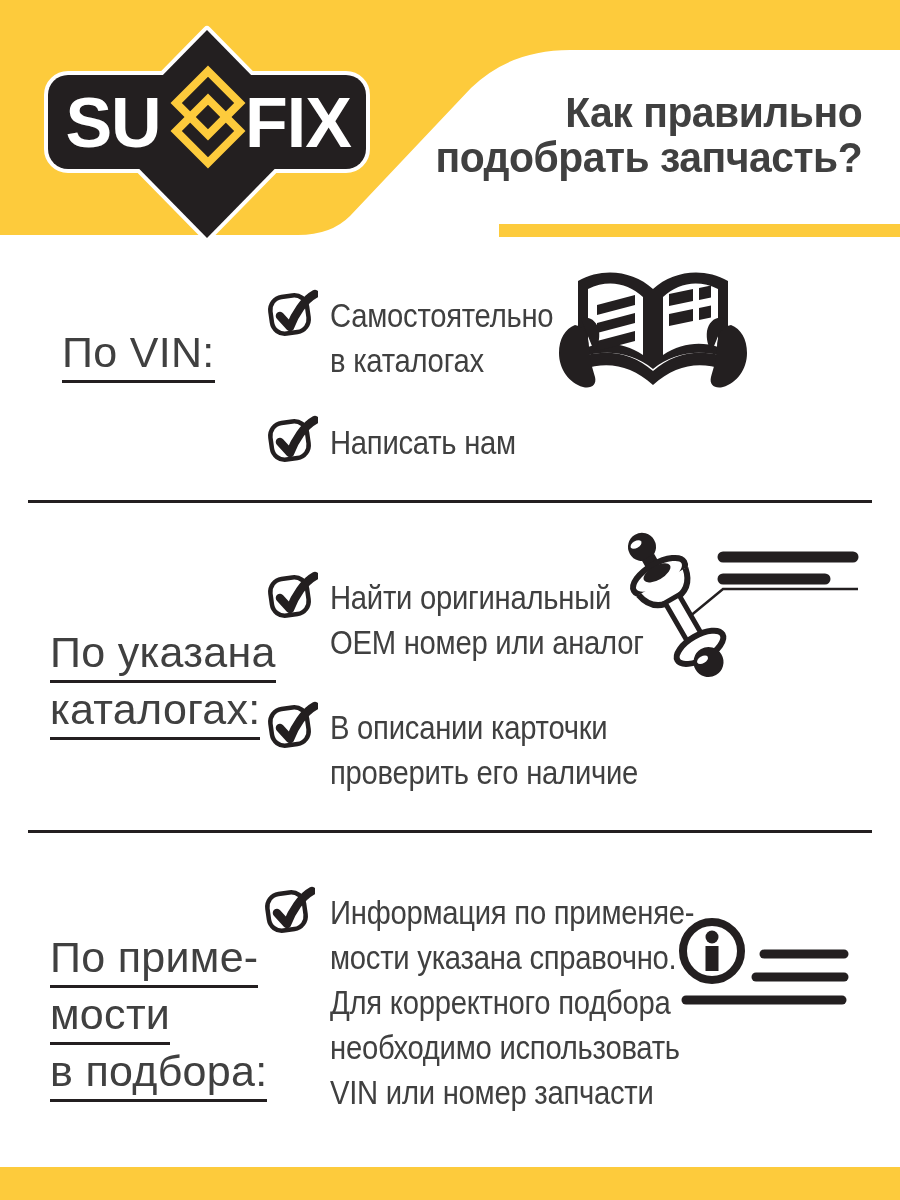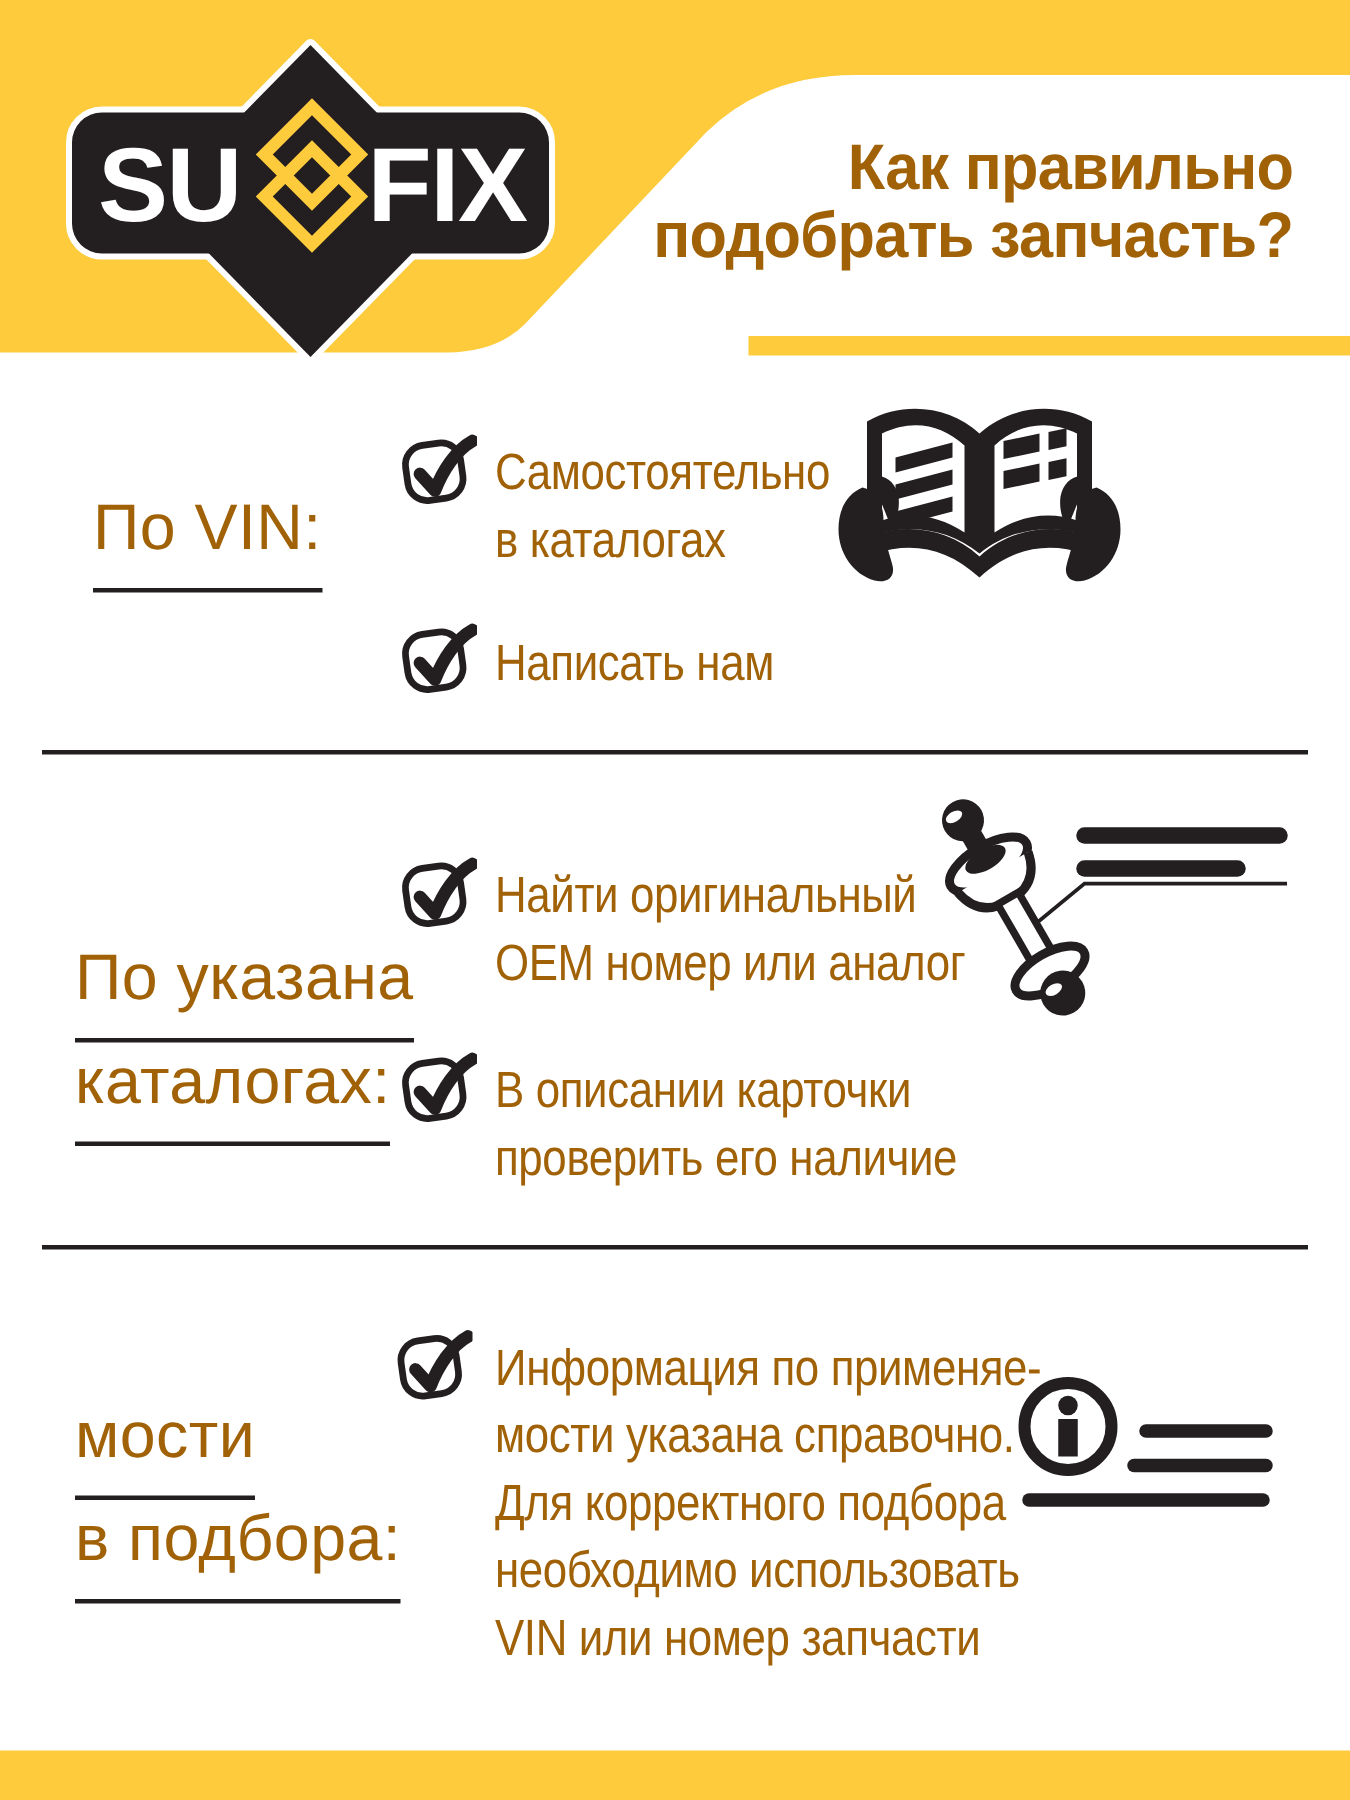--- a/index.html
+++ b/index.html
@@ -1,24 +1,24 @@
 <!DOCTYPE html>
 <html><head>
 <meta charset="utf-8">
 <style>
   html,body{margin:0;padding:0;background:#fff;}
   .canvas{position:relative;width:900px;height:1200px;background:#ffffff;overflow:hidden;
-          font-family:"Liberation Sans",sans-serif;color:#a16207;}
+          font-family:"Liberation Sans",sans-serif;color:#404040;}
   .header-svg{position:absolute;left:0;top:0;width:900px;height:262px;}
   .title{position:absolute;top:90px;right:38px;font-size:43px;line-height:45px;font-weight:700;
          text-align:right;transform:scaleX(0.95);transform-origin:100% 0;letter-spacing:-0.5px;}
   .divider{position:absolute;left:28px;width:844px;height:3px;background:#231f20;}
   .heading{position:absolute;font-size:43px;font-weight:400;letter-spacing:0.3px;}
   .hl-row{margin-bottom:2px;}
-  .hl{display:inline-block;line-height:43px;border-bottom:3px solid #231f20;padding-bottom:18px;}
+  .hl{display:inline-block;line-height:43px;border-bottom:3px solid #231f20;padding-bottom:6px;}
   .item-text{position:absolute;font-size:34px;line-height:45px;white-space:nowrap;
              transform:scaleX(0.86);transform-origin:0 0;letter-spacing:-0.3px;}
   .check{position:absolute;width:52px;height:52px;}
   .illu{position:absolute;overflow:visible;}
   .bottom-bar{position:absolute;left:0;top:1167px;width:900px;height:33px;background:#fdcb3c;}
   svg .ink{fill:#231f20;}
 </style>
 </head>
 <body>
 
@@ -132,20 +132,21 @@
       <rect x="40" y="76" width="16" height="48" fill="#ffffff" stroke="#231f20" stroke-width="5"></rect>
       <ellipse cx="48" cy="132" rx="26" ry="12" fill="#ffffff" stroke="#231f20" stroke-width="6"></ellipse>
       <circle class="ink" cx="48" cy="149" r="15"></circle>
       <ellipse cx="44" cy="144" rx="6" ry="3.5" fill="#ffffff"></ellipse>
     </g>
   </svg>
 
   <div class="divider" style="top:830px;"></div>
 
   <div class="heading" style="left:50px;top:933px;">
+    <div class="hl-row"><span class="hl">По приме-</span></div>
     <div class="hl-row"><span class="hl">мости</span></div>
     <div class="hl-row"><span class="hl">в подбора:</span></div>
   </div>
 
   <svg class="check" style="left:263px;top:883px;" viewBox="0 0 52 52">
     <rect x="5" y="10" width="37" height="37" rx="13" fill="none" stroke="#231f20" stroke-width="4.5" transform="rotate(-8 23.5 28.5)"></rect>
     <path d="M14 30 L24 41 C29 28 38 14 49 8" fill="none" stroke="#231f20" stroke-width="8.5" stroke-linecap="round" stroke-linejoin="round"></path>
   </svg>
   <div class="item-text" style="left:330px;top:890px;">
     <div>Информация по применяе-</div>

